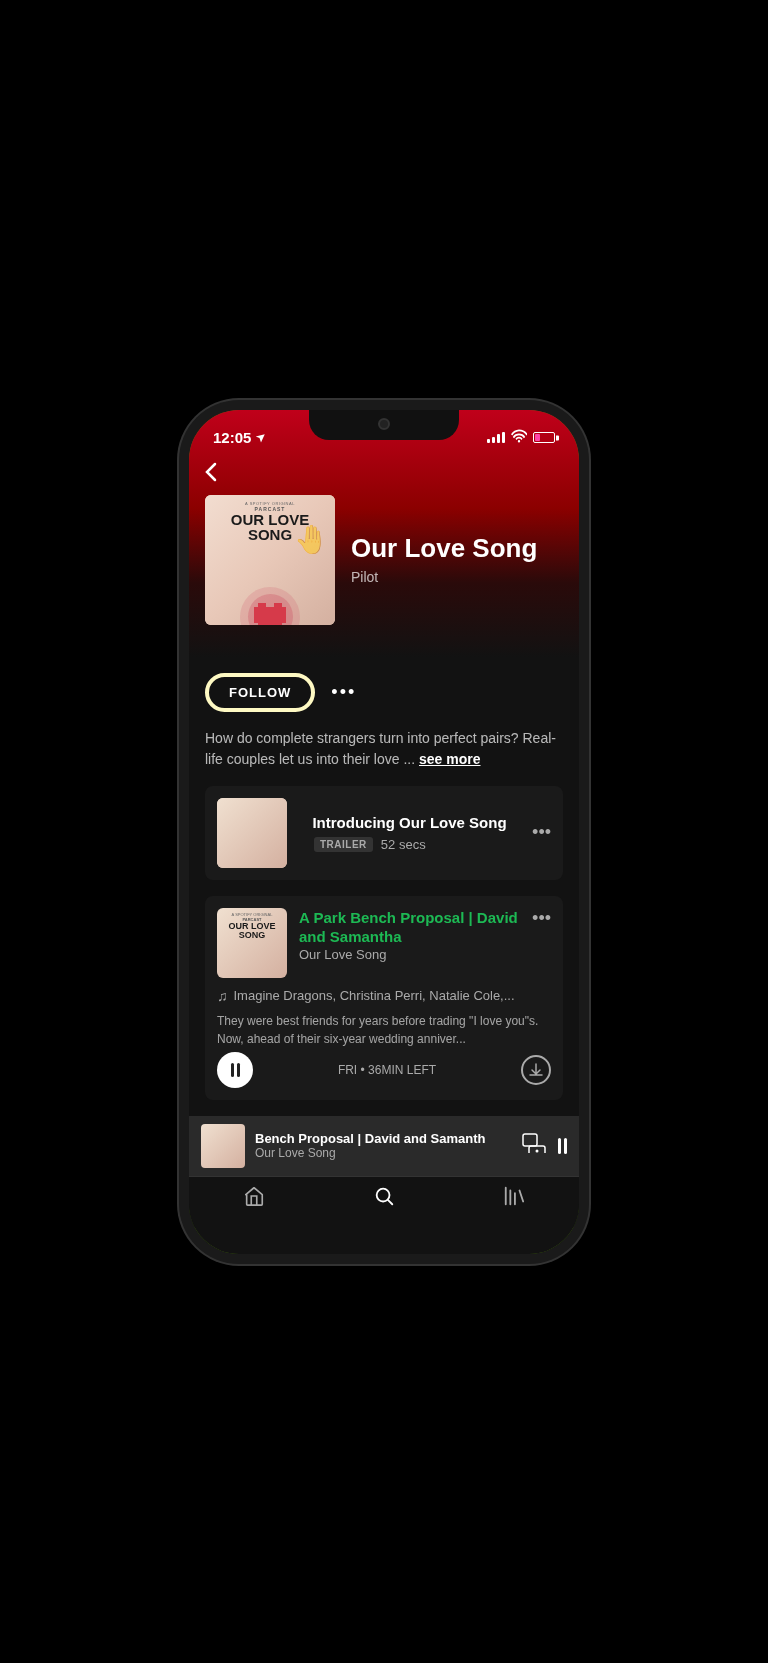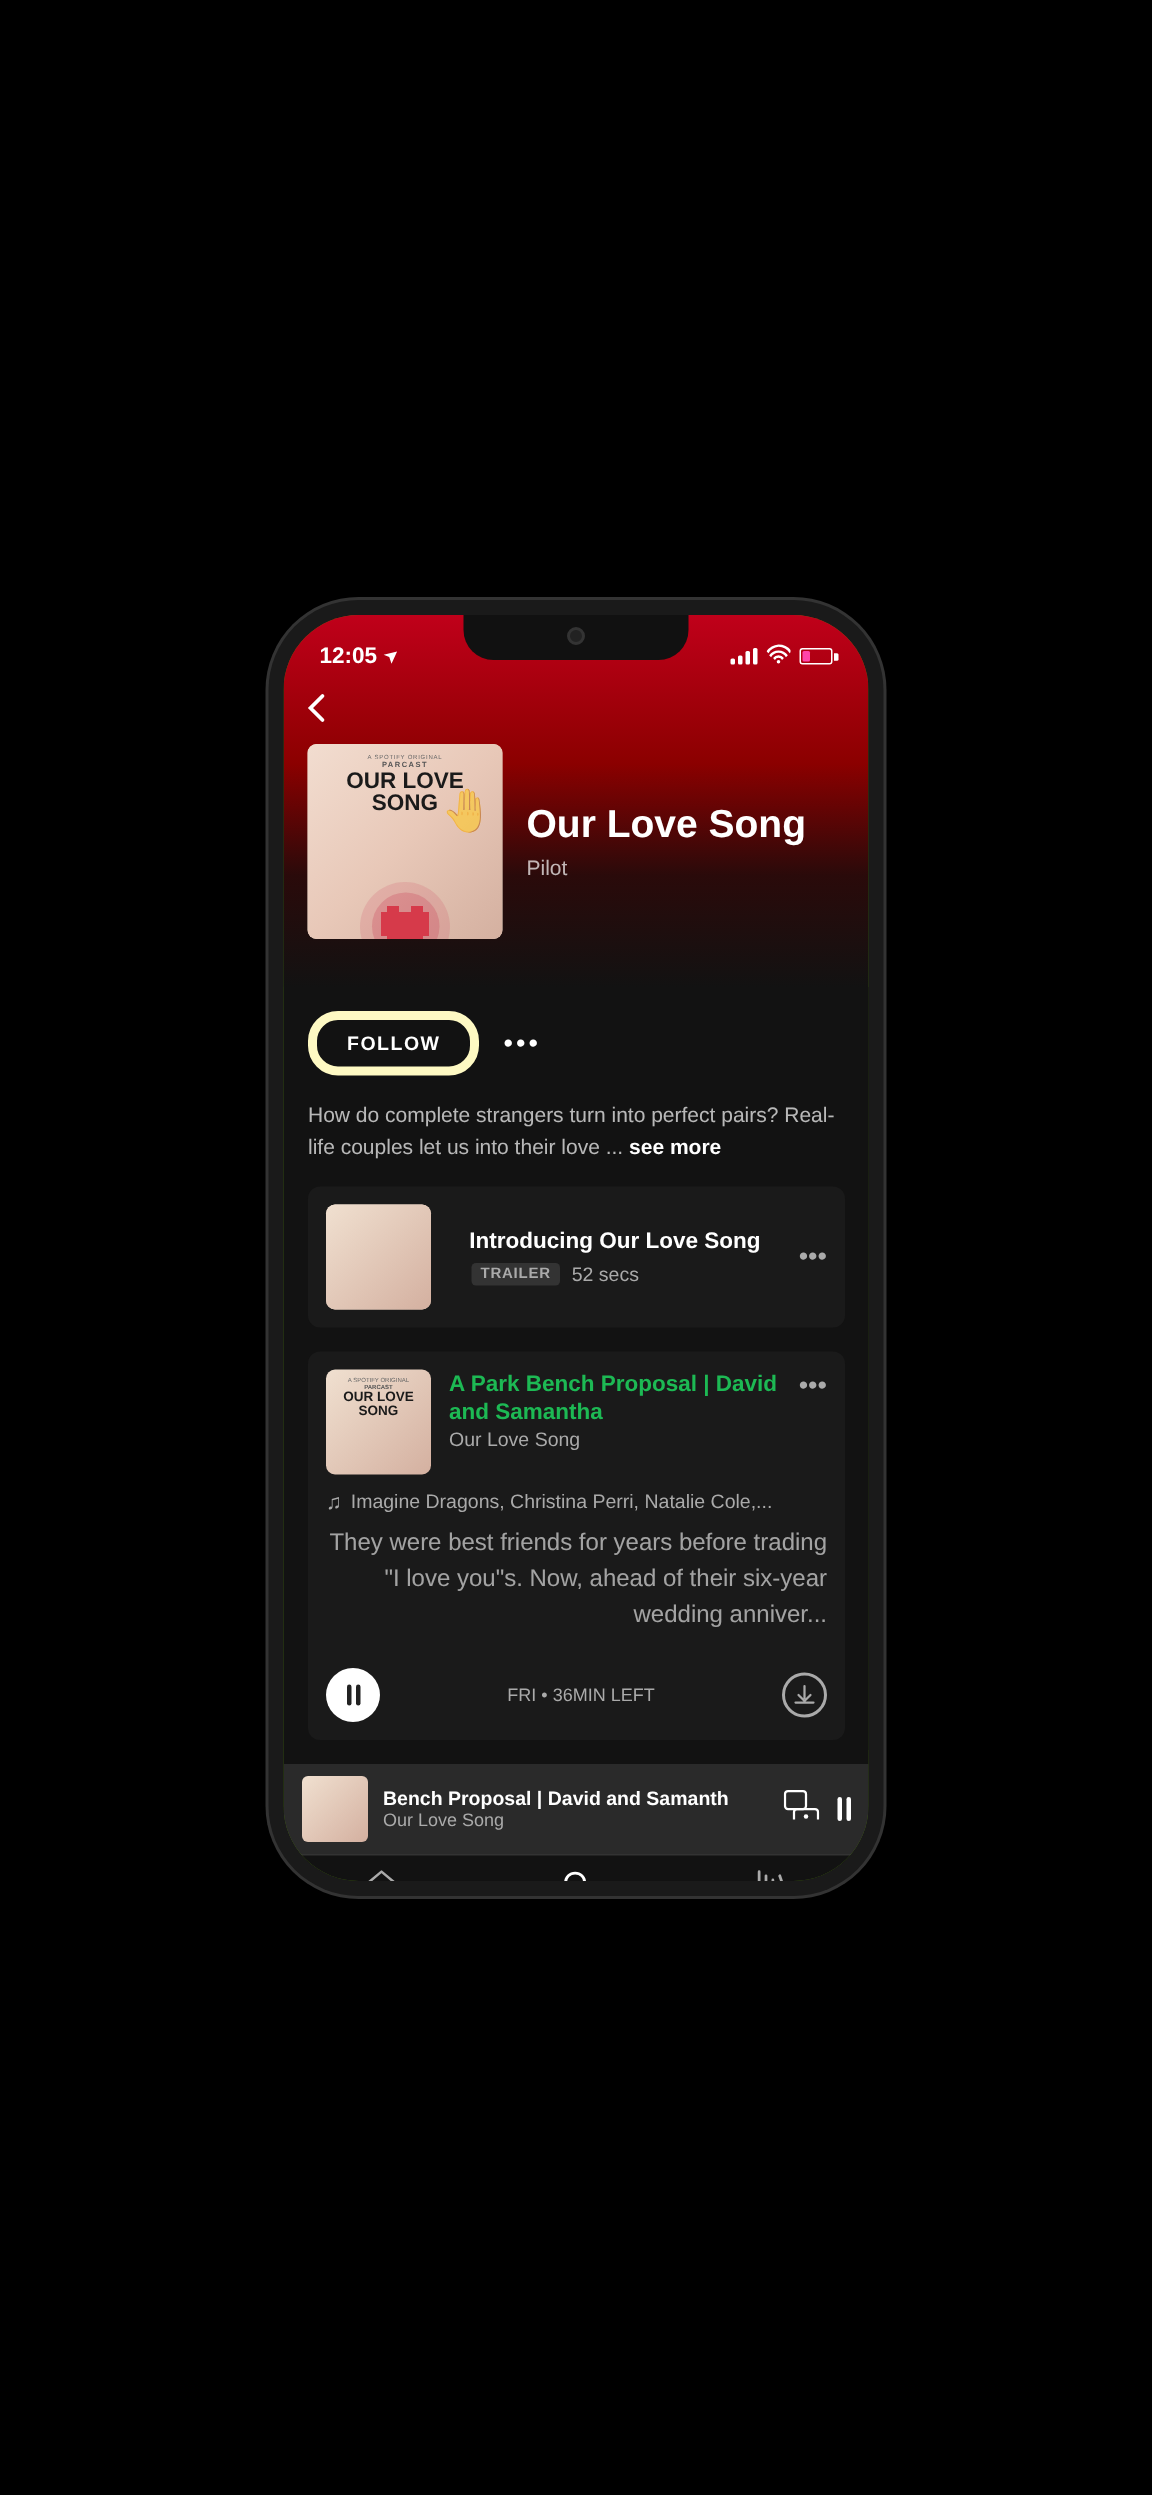--- a/index.html
+++ b/index.html
@@ -150,21 +150,21 @@
       color: rgba(255,255,255,0.7);
       font-size: 14px;
     }
     .action-row {
       display: flex;
       align-items: center;
       gap: 16px;
       padding: 16px;
     }
     .follow-btn {
-      border: 6px solid #fef9c3;
+      border: 4px solid #fef9c3;
       background: transparent;
       color: #fff;
       font-size: 13px;
       font-weight: 700;
       padding: 8px 20px;
       border-radius: 20px;
       letter-spacing: 1px;
       cursor: pointer;
     }
     .more-btn {
@@ -178,20 +178,21 @@
     .description {
       color: rgba(255,255,255,0.7);
       font-size: 14px;
       padding: 0 16px 16px;
       line-height: 1.5;
     }
     .see-more {
       color: #fff;
       font-weight: 700;
       cursor: pointer;
+      text-decoration: underline;
     }
     
     .trailer-card {
       margin: 0 16px 16px;
       background: #1a1a1a;
       border-radius: 8px;
       padding: 12px;
       display: flex;
       align-items: center;
       gap: 12px;
@@ -313,24 +314,23 @@
       color: #aaa;
       font-size: 13px;
       display: flex;
       align-items: center;
       gap: 6px;
       margin-bottom: 8px;
     }
     .music-note { font-size: 14px; }
     .episode-desc {
       color: rgba(255,255,255,0.6);
-      font-size: 16px;
+      font-size: 12px;
       line-height: 1.5;
-      margin-bottom: 23px;
-      text-align: right;
+      margin-bottom: 4px;
     }
     .episode-controls {
       display: flex;
       align-items: center;
       justify-content: space-between;
     }
     .pause-btn {
       width: 36px;
       height: 36px;
       background: #fff;

